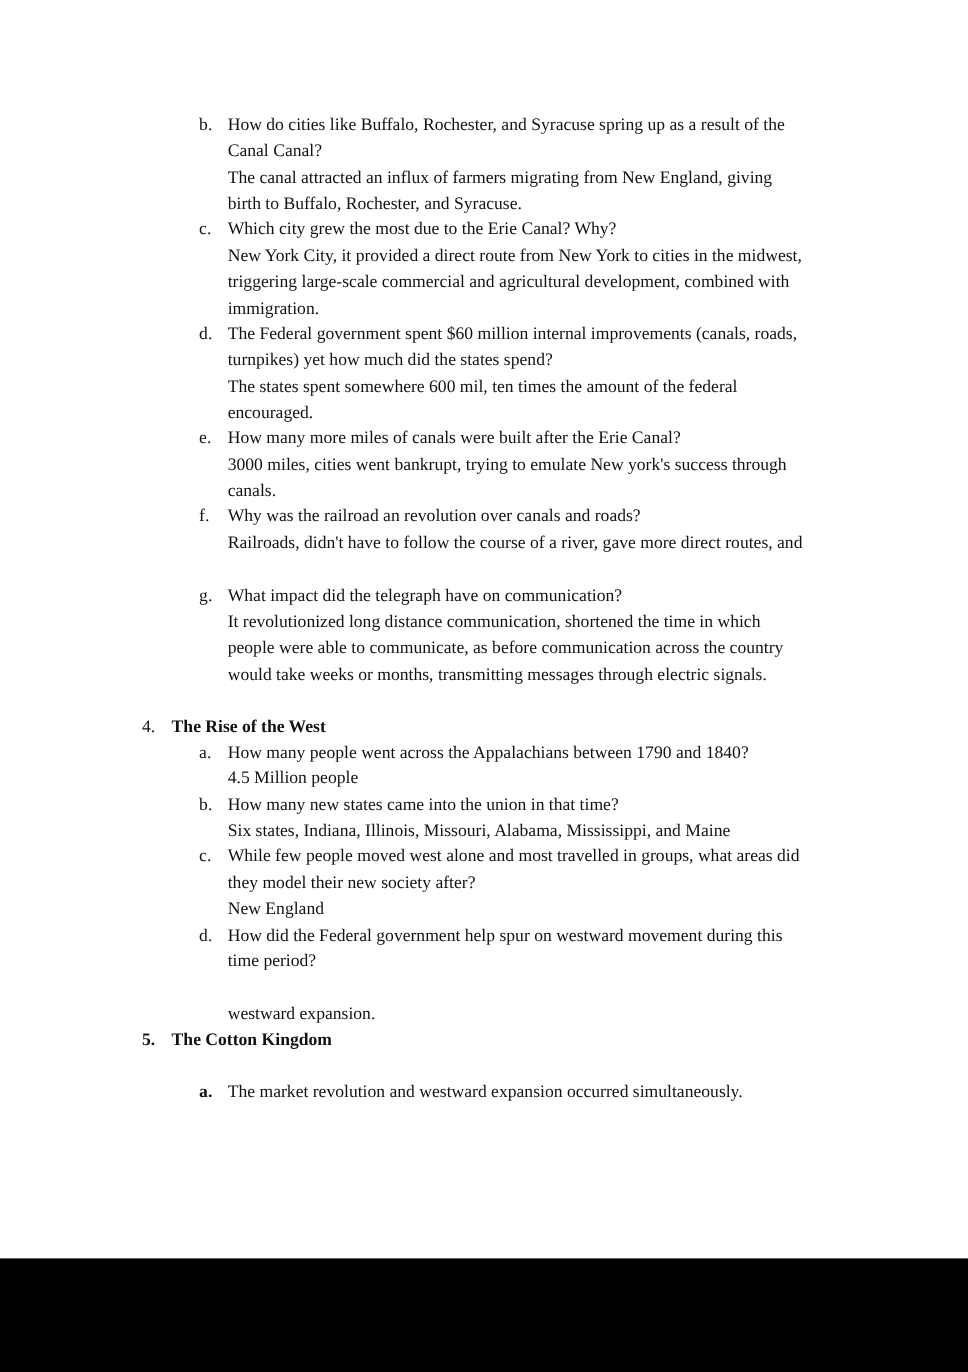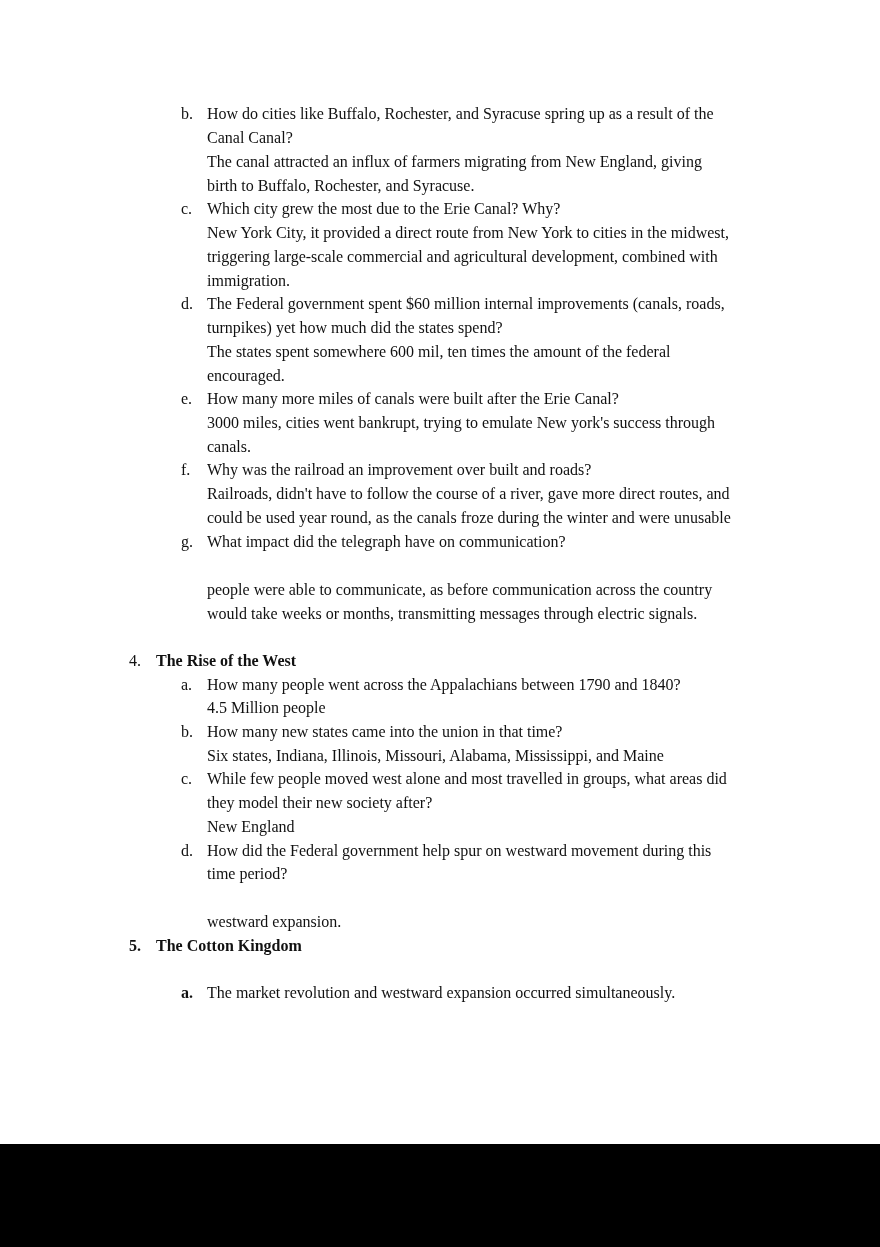--- a/index.html
+++ b/index.html
@@ -37,26 +37,26 @@
   <span class="line" style="left:207px;top:318px">turnpikes) yet how much did the states spend?</span>
   <span class="line" style="left:207px;top:342px">The states spent somewhere 600 mil, ten times the amount of the federal</span>
   <span class="line" style="left:207px;top:366px">encouraged.</span>
 
   <span class="marker" style="left:181px;top:389px">e.</span>
   <span class="line" style="left:207px;top:389px">How many more miles of canals were built after the Erie Canal?</span>
   <span class="line" style="left:207px;top:413px">3000 miles, cities went bankrupt, trying to emulate New york's success through</span>
   <span class="line" style="left:207px;top:437px">canals.</span>
 
   <span class="marker" style="left:181px;top:460px">f.</span>
-  <span class="line" style="left:207px;top:460px">Why was the railroad an improvement over built and roads?</span>
+  <span class="line" style="left:207px;top:460px">Why was the railroad an revolution over canals and roads?</span>
   <span class="line" style="left:207px;top:484px">Railroads, didn't have to follow the course of a river, gave more direct routes, and</span>
-  <span class="line" style="left:207px;top:508px">could be used year round, as the canals froze during the winter and were unusable</span>
 
   <span class="marker" style="left:181px;top:532px">g.</span>
   <span class="line" style="left:207px;top:532px">What impact did the telegraph have on communication?</span>
+  <span class="line" style="left:207px;top:556px">It revolutionized long distance communication, shortened the time in which</span>
   <span class="line" style="left:207px;top:580px">people were able to communicate, as before communication across the country</span>
   <span class="line" style="left:207px;top:604px">would take weeks or months, transmitting messages through electric signals.</span>
 
   <span class="marker" style="left:129px;top:651px">4.</span>
   <span class="line bold" style="left:156px;top:651px">The Rise of the West</span>
 
   <span class="marker" style="left:181px;top:675px">a.</span>
   <span class="line" style="left:207px;top:675px">How many people went across the Appalachians between 1790 and 1840?</span>
   <span class="line" style="left:207px;top:698px">4.5 Million people</span>
 

